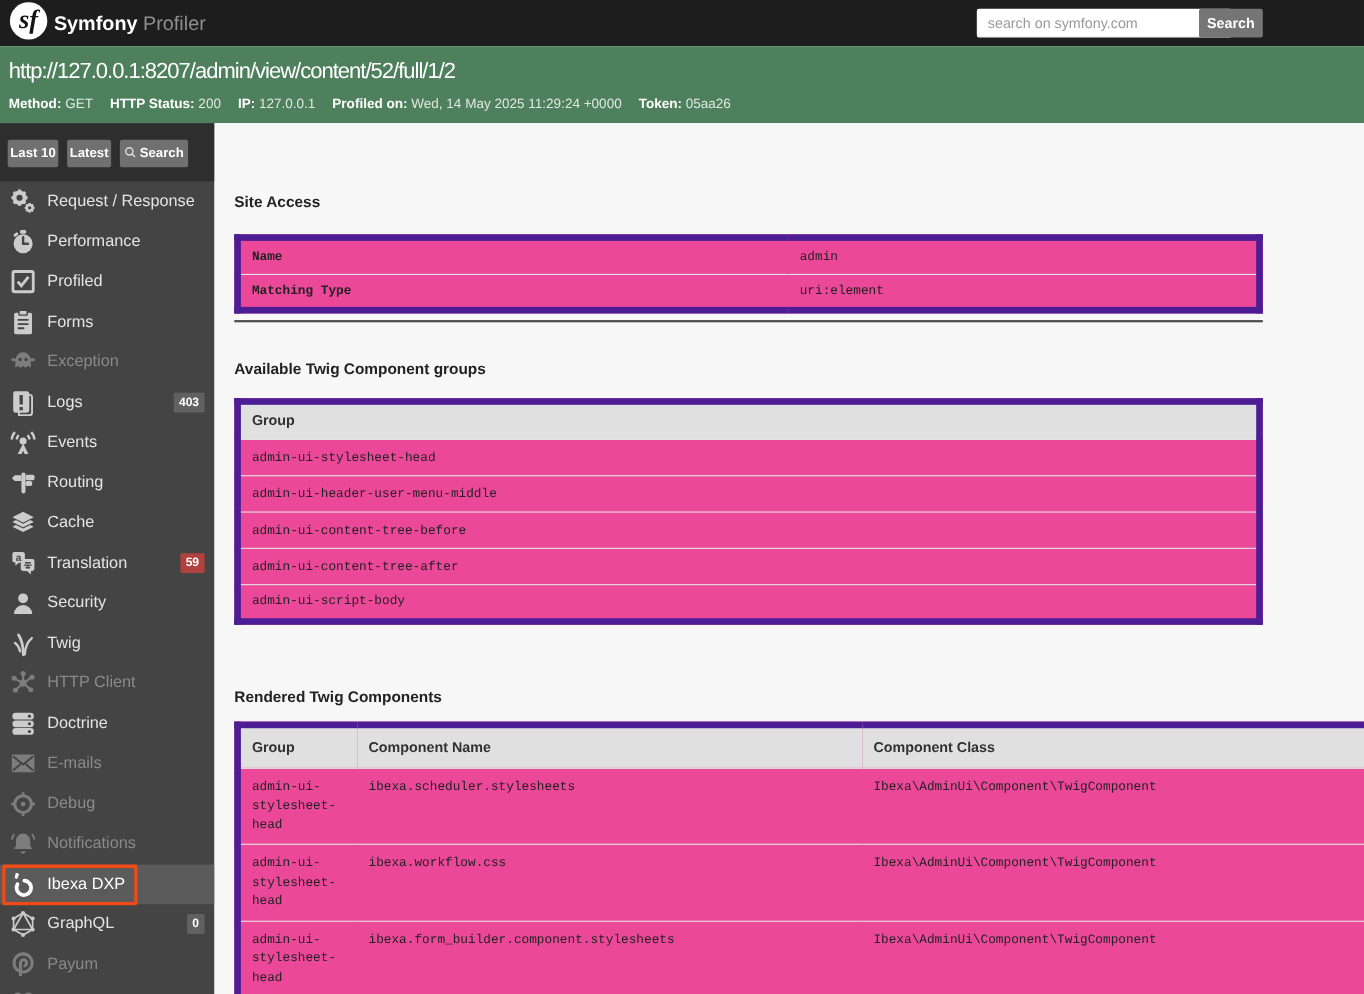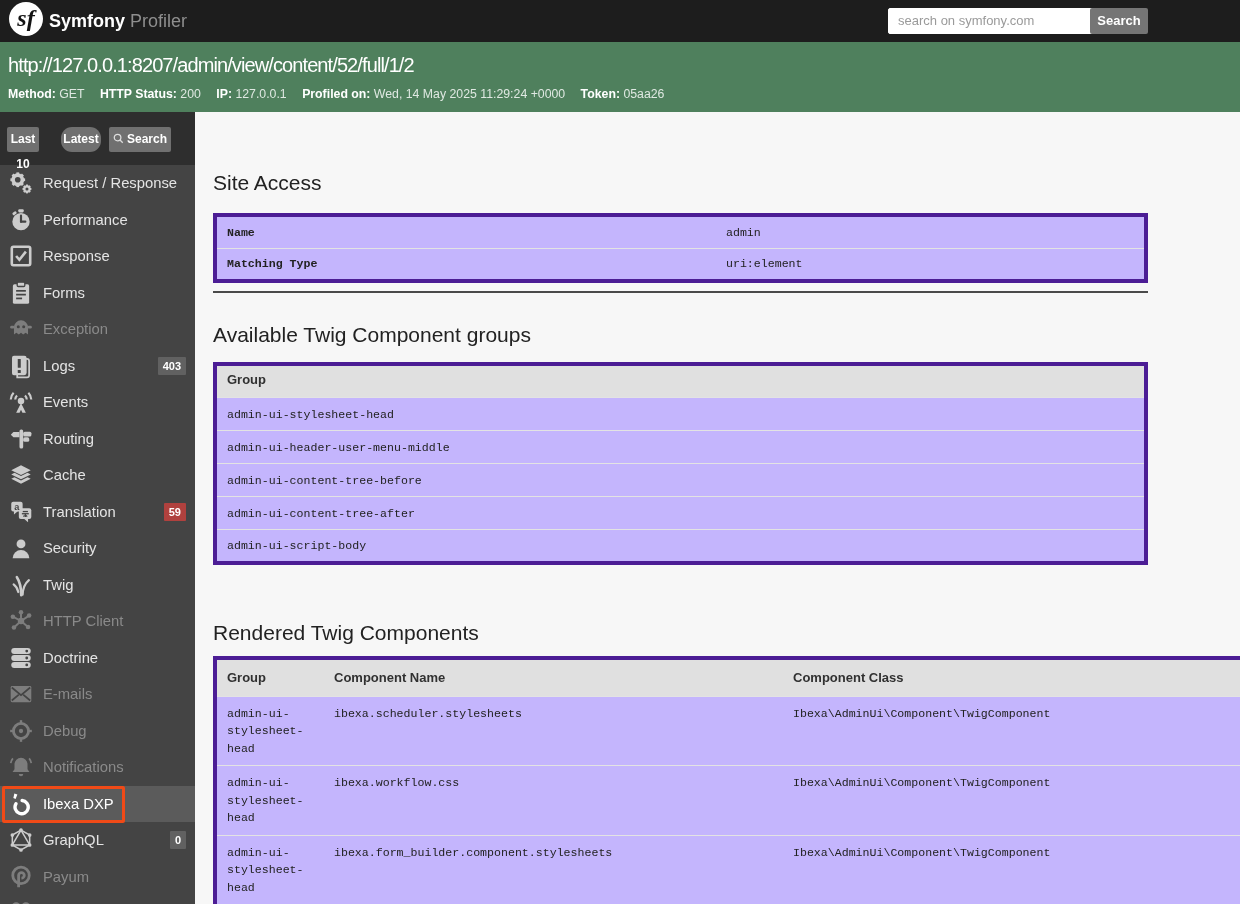--- a/index.html
+++ b/index.html
@@ -23,22 +23,22 @@
 .mi svg { position:absolute; left:8px; top:50%; transform:translateY(-50%); width:26px; height:26px; }
 .mi.sel svg { width:24px; height:24px; left:11px; }
 .mi.dis .lbl { color:#8a8a8a; }
 .mi.sel { background:#5b5b5b; }
 .mi.sel .lbl { color:#fff; }
 .badge { position:absolute; right:9px; top:50%; transform:translateY(-50%); background:#616161; color:#fff; font-size:11px; font-weight:bold; padding:3px 5px; border-radius:1px; }
 .badge.red { background:#b0413e; }
 #redbox { position:absolute; left:2px; top:674px; width:123px; height:36.5px; border:3.5px solid #f04a17; border-radius:2px; }
 #content { position:absolute; left:195px; top:112px; width:1045px; height:792px; background:#f7f7f7; }
 h1 { position:absolute; left:18px; top:12px; font-size:22px; font-weight:normal; color:#222; line-height:28px; }
-h2 { position:absolute; left:18px; font-size:21px; font-weight:normal; color:#222; line-height:22px; }
-table { border-collapse:collapse; background:#c4b5fd; position:absolute; border:4px solid #4c1d95; }
+h2 { position:absolute; left:18px; font-size:14px; font-weight:bold; color:#222; line-height:22px; }
+table { border-collapse:collapse; background:#ec4899; position:absolute; border:6px solid #4c1d95; }
 td, th { border:none; vertical-align:middle; text-align:left; }
 tr + tr td, tr + tr th { border-top:1px solid #e3e3e3; }
 .mono { font-family:Liberation Mono, monospace; font-size:11.6px; color:#222; }
 #t1 { left:18px; top:101px; width:935px; }
 #t1 th { width:501px; font-family:"Liberation Mono", monospace; font-size:11.6px; font-weight:bold; color:#222; padding:8px 10px; height:33px; }
 #t1 td { padding:8px 10px; }
 #darkline { position:absolute; left:18px; top:179px; width:935px; height:2px; background:#4a4a4a; }
 #t2 { left:18px; top:250px; width:935px; }
 #t2 th { background:#e0e0e0; font-size:13px; color:#313131; padding:6px 10px 10px; height:33px; }
 #t2 tr + tr td { border-top:1px solid #e3e3e3; }
@@ -61,22 +61,22 @@
   <div id="meta">
     <span class="grp"><b>Method:</b> GET</span>
     <span class="grp"><b>HTTP Status:</b> 200</span>
     <span class="grp"><b>IP:</b> 127.0.0.1</span>
     <span class="grp"><b>Profiled on:</b> Wed, 14 May 2025 11:29:24 +0000</span>
     <span class="grp"><b>Token:</b> 05aa26</span>
   </div>
 </div>
 <div id="sidebar">
   <div id="shortcuts">
-    <div class="sbtn" style="left:7px;width:32px;">Last 10</div>
-    <div class="sbtn" style="left:61px;width:40px;border-radius:11px;">Latest</div>
+    <div class="sbtn" style="left:7px;width:46px;">Last 10</div>
+    <div class="sbtn" style="left:61px;width:40px;">Latest</div>
     <div class="sbtn" style="left:109px;width:62px;"><svg width="11" height="11" viewBox="0 0 12 12" style="margin-right:3px;vertical-align:-1px;">
           <circle cx="5" cy="5" r="3.6" fill="none" stroke="#ddd" stroke-width="1.4"></circle>
           <line x1="7.7" y1="7.7" x2="10.6" y2="10.6" stroke="#ddd" stroke-width="1.4"></line>
         </svg>Search</div>
   </div>
   <div id="menu">
       <div class="mi ">
         <svg width="24" height="24" viewBox="0 0 24 24">
           <g fill="#ccc">
             <circle cx="9" cy="9" r="5"></circle>
@@ -115,21 +115,21 @@
             <line x1="12" y1="13.5" x2="16" y2="13.5"></line>
           </g>
         </svg>
         <span class="lbl">Performance</span>
       </div>
       <div class="mi ">
         <svg width="24" height="24" viewBox="0 0 24 24">
           <rect x="3.5" y="3.5" width="17" height="17" rx="1.5" fill="none" stroke="#ccc" stroke-width="2.4"></rect>
           <path d="M7.5 12 l3 3.5 L16.5 8" fill="none" stroke="#ccc" stroke-width="2.4"></path>
         </svg>
-        <span class="lbl">Response</span>
+        <span class="lbl">Profiled</span>
       </div>
       <div class="mi ">
         <svg width="24" height="24" viewBox="0 0 24 24">
           <rect x="4.5" y="4" width="15" height="18" rx="1.5" fill="#ccc"></rect>
           <rect x="8.5" y="2" width="7" height="4" rx="1" fill="#ccc" stroke="#444" stroke-width="1.2"></rect>
           <g stroke="#444" stroke-width="1.6">
             <line x1="7.5" y1="10" x2="16.5" y2="10"></line>
             <line x1="7.5" y1="13.5" x2="16.5" y2="13.5"></line>
             <line x1="7.5" y1="17" x2="13" y2="17"></line>
           </g>

